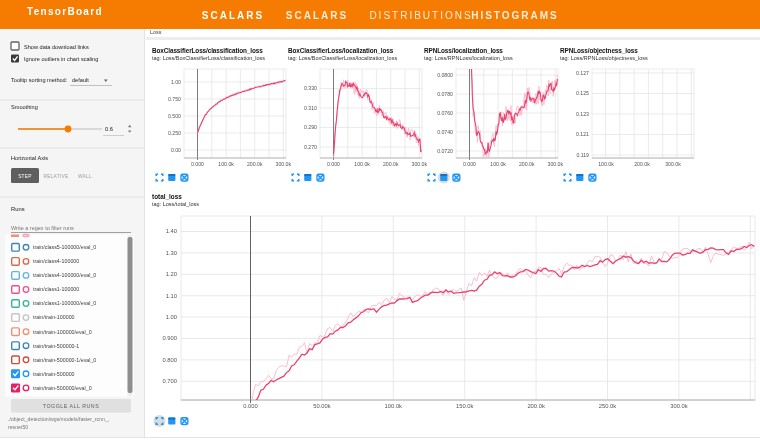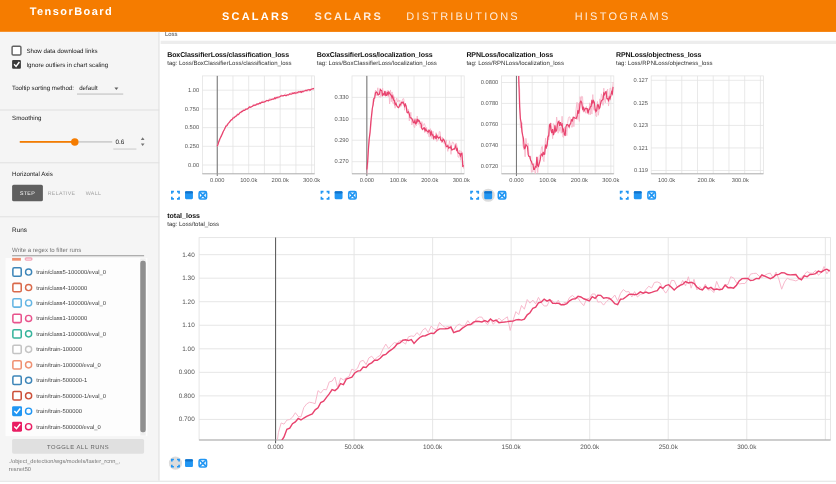--- a/index.html
+++ b/index.html
@@ -2,21 +2,21 @@
 <html><head><meta charset="utf-8"><style>
 *{margin:0;padding:0;box-sizing:border-box}
 body{width:760px;height:440px;font-family:"Liberation Sans",sans-serif;background:#fff;overflow:hidden;position:relative}
 .abs{position:absolute}
 </style></head><body>
 <div class="abs" style="left:0;top:0;width:760px;height:29px;background:#f57c00"></div>
 <div class="abs" style="left:27px;top:6px;font-size:10px;font-weight:bold;color:#fff;letter-spacing:1.3px">TensorBoard</div>
 <div class="abs" style="left:233px;top:10px;transform:translateX(-50%);font-size:10px;font-weight:bold;color:#fff;letter-spacing:2px">SCALARS</div>
 <div class="abs" style="left:317px;top:10px;transform:translateX(-50%);font-size:10px;font-weight:bold;color:rgba(255,255,255,0.85);letter-spacing:2px">SCALARS</div>
 <div class="abs" style="left:421px;top:10px;transform:translateX(-50%);font-size:10px;font-weight:normal;color:rgba(255,255,255,0.85);letter-spacing:2px">DISTRIBUTIONS</div>
-<div class="abs" style="left:566px;top:10px;transform:translateX(-50%);font-size:10px;font-weight:normal;color:rgba(255,255,255,0.85);letter-spacing:2px">HISTOGRAMS</div>
+<div class="abs" style="left:515px;top:10px;transform:translateX(-50%);font-size:10px;font-weight:bold;color:rgba(255,255,255,0.85);letter-spacing:2px">HISTOGRAMS</div>
 <div class="abs" style="left:0;top:29px;width:145px;height:411px;background:#f5f5f5;border-right:1px solid #e2e2e2"></div>
 <svg class="abs" style="left:0;top:29px" width="145" height="411" viewBox="0 0 145 411">
     <rect x="11" y="13" width="8" height="8" rx="1" fill="#fff" stroke="#616161" stroke-width="1.3"></rect>
     <text x="24" y="19.5" font-size="5.6px" fill="#212121" font-weight="normal" text-anchor="start">Show data download links</text>
     <rect x="11" y="25.5" width="8" height="8" rx="1" fill="#3a3a3a"></rect>
     <path d="M12.8,29.5 L14.6,31.4 L17.6,27.4" stroke="#fff" stroke-width="1.3" fill="none"></path>
     <text x="24" y="32" font-size="5.6px" fill="#212121" font-weight="normal" text-anchor="start">Ignore outliers in chart scaling</text>
     <text x="11" y="53" font-size="5.6px" fill="#212121" font-weight="normal" text-anchor="start">Tooltip sorting method:</text>
     <text x="72" y="53" font-size="5.6px" fill="#212121" font-weight="normal" text-anchor="start">default</text>
     <line x1="70" y1="56.5" x2="112" y2="56.5" stroke="#9e9e9e" stroke-width="0.6"></line>

